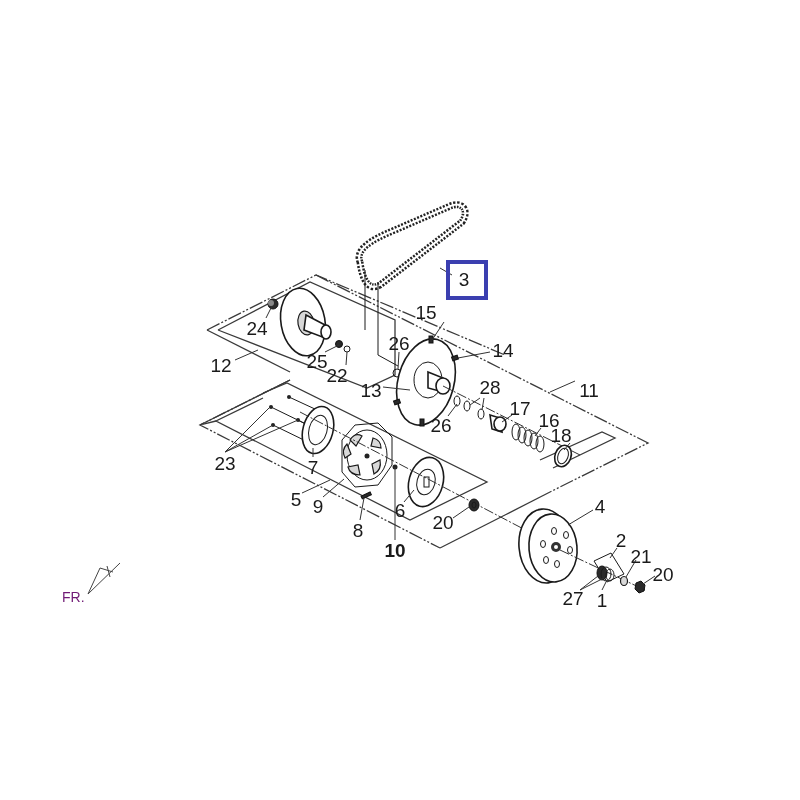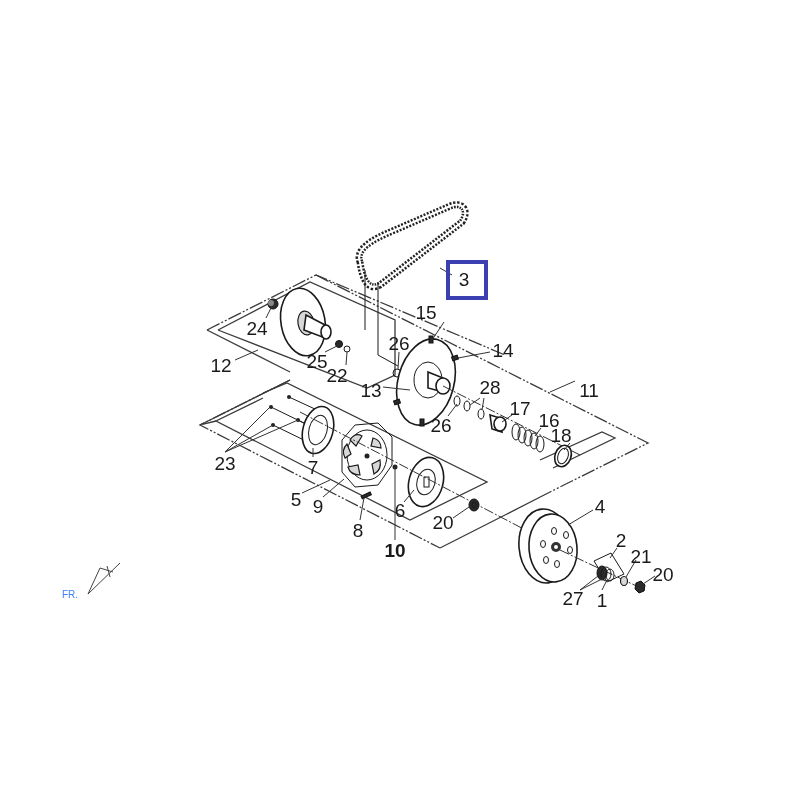--- a/index.html
+++ b/index.html
@@ -10,21 +10,21 @@
   .frame-dash { fill: none; stroke: #3a3a3a; stroke-width: 1.3; stroke-dasharray: 14 2 2 2 2 2; }
   .leader { stroke: #333; stroke-width: 1; fill: none; }
   .axis { stroke: #333; stroke-width: 1; stroke-dasharray: 10 2 2 2; fill: none; }
   .part { fill: #fff; stroke: #1a1a1a; stroke-width: 1.6; }
   .part-thin { fill: none; stroke: #1a1a1a; stroke-width: 1; }
   .part-dark { fill: #2a2a2a; stroke: #111; stroke-width: 1; }
   .part-gray { fill: #d8d8d8; stroke: #1a1a1a; stroke-width: 1.2; }
   .callout { position: absolute; font-size: 19px; color: #1a1a1a; line-height: 1;
              transform: translate(-50%, -50%); white-space: nowrap; }
   .highlight { position: absolute; border: 4px solid #3b3fb0; box-sizing: border-box; }
-  .fr-label { position: absolute; font-size: 10px; color: #3b82f6; }
+  .fr-label { position: absolute; font-size: 14px; color: #701a75; }
 </style>
 </head>
 <body>
 
 <svg id="diagram" viewBox="0 0 800 800" xmlns="http://www.w3.org/2000/svg">
 
   <g>
     <polyline class="frame-dash" points="207,330 316,275 505,355"></polyline>
     <polyline class="frame" points="207,330 290,372"></polyline>
     <polyline class="frame" points="218,330 310,282 395,320 395,375 367,388 218,330"></polyline>

